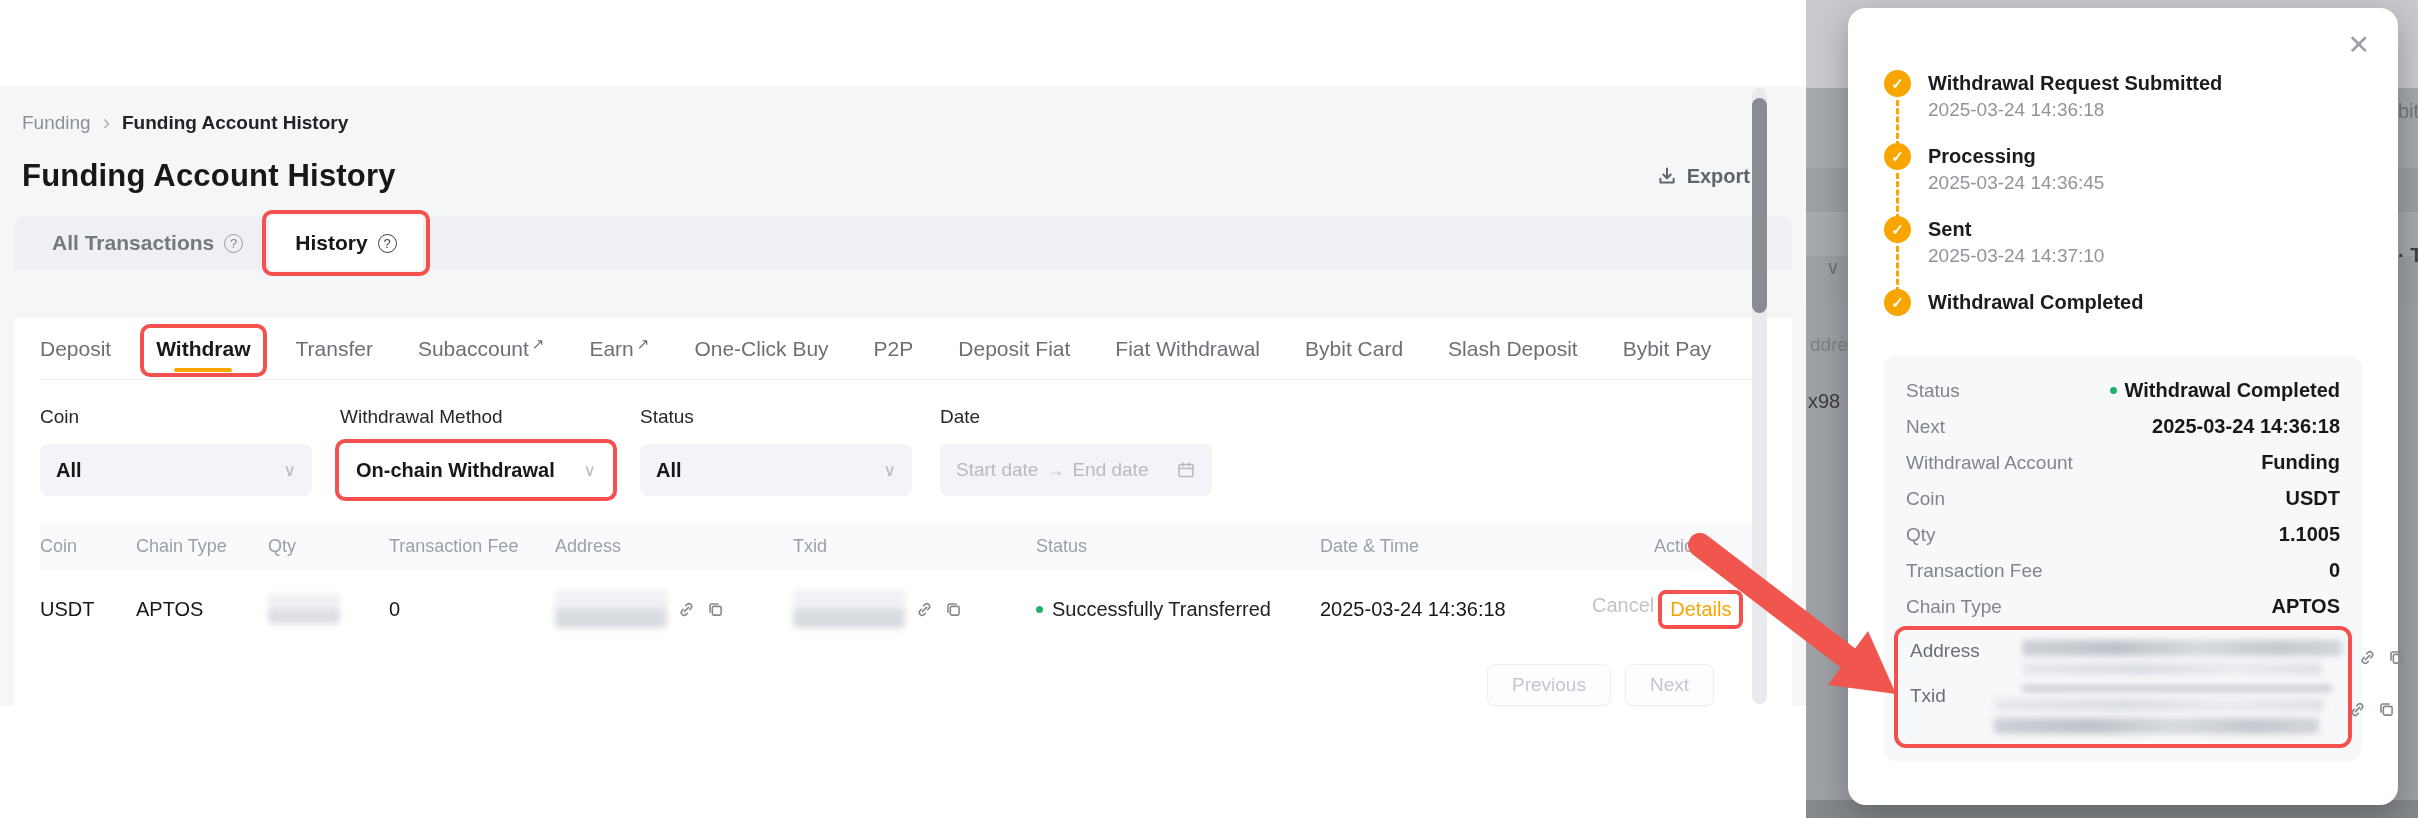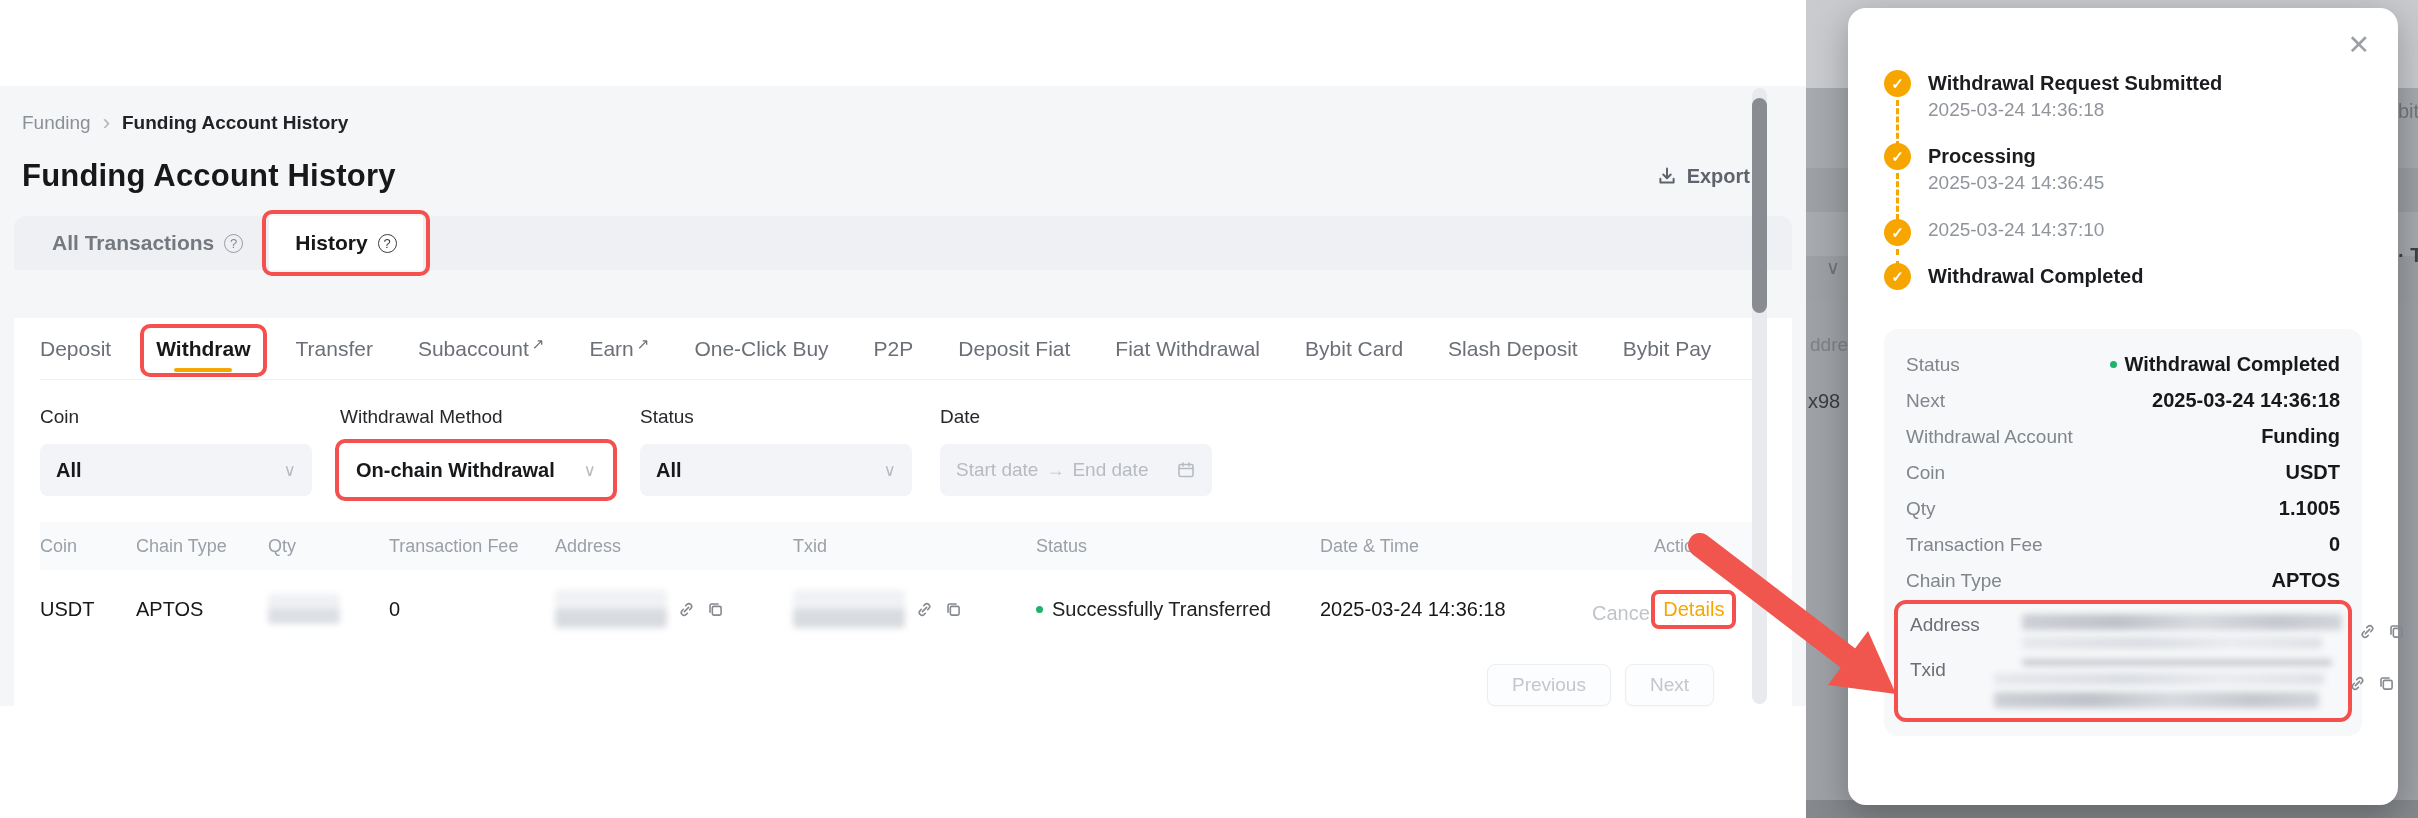--- a/index.html
+++ b/index.html
@@ -45,21 +45,21 @@
   .fbox .chev { color:#b7bbc1; font-size:17px; font-weight:400; }
   .fbox.white { background:#fff; }
   .datebox { font-weight:400; color:#b7bbc1; font-size:19px; gap:8px; justify-content:flex-end; }
   .datebox .range-arrow { color:#c3c7cd; font-size:18px; }
   .datebox svg { margin-left:auto; stroke:#b7bbc1; }
 
   .tbl { margin-top:26px; }
   .tgrid { display:grid; grid-template-columns:96px 132px 121px 166px 238px 243px 284px 242px 1fr; align-items:center; }
   .thead { height:48px; background:#f9fafc; color:#9ba0a8; font-size:18px; }
   .trow { height:78px; font-size:20px; color:#17181a; }
-  .cell-action { padding-left:30px; display:flex; align-items:flex-end; gap:3px; }
+  .cell-action { padding-left:30px; display:flex; align-items:flex-start; gap:10px; }
   .cancel { color:#c0c4ca; cursor:pointer; }
   .details-link { color:#f7a600; cursor:pointer; position:relative; padding:4px 6px; }
   .status-cell { display:flex; align-items:center; gap:9px; color:#202225; }
   .gdot { width:7px; height:7px; border-radius:50%; background:#20b26c; display:inline-block; }
   .blurbar { width:72px; height:30px; border-radius:4px; filter:blur(3px);
              background:linear-gradient(180deg,#eef0f3 0 45%,#dcdfe4 55% 100%); }
   .addr-cell { display:flex; align-items:center; gap:10px; }
   .blurbar2 { width:112px; height:38px; border-radius:4px; filter:blur(3px);
               background:linear-gradient(180deg,#f0f1f4 0 48%,#d8dbe0 52% 100%); }
   .mini-icon { display:flex; align-items:center; cursor:pointer; }
@@ -331,20 +331,21 @@
           <div class="tl-label">Withdrawal Request Submitted</div>
           <div class="tl-time">2025-03-24 14:36:18</div>
         </div>
         <div class="tl-item">
           <span class="tl-dot">✓</span>
           <div class="tl-label">Processing</div>
           <div class="tl-time">2025-03-24 14:36:45</div>
         </div>
         <div class="tl-item">
           <span class="tl-dot">✓</span>
+          <div class="tl-label">Sent</div>
           <div class="tl-time">2025-03-24 14:37:10</div>
         </div>
         <div class="tl-item">
           <span class="tl-dot">✓</span>
           <div class="tl-label">Withdrawal Completed</div>
         </div>
       </div>
 
       <div class="m-details">
         <div class="d-row">

